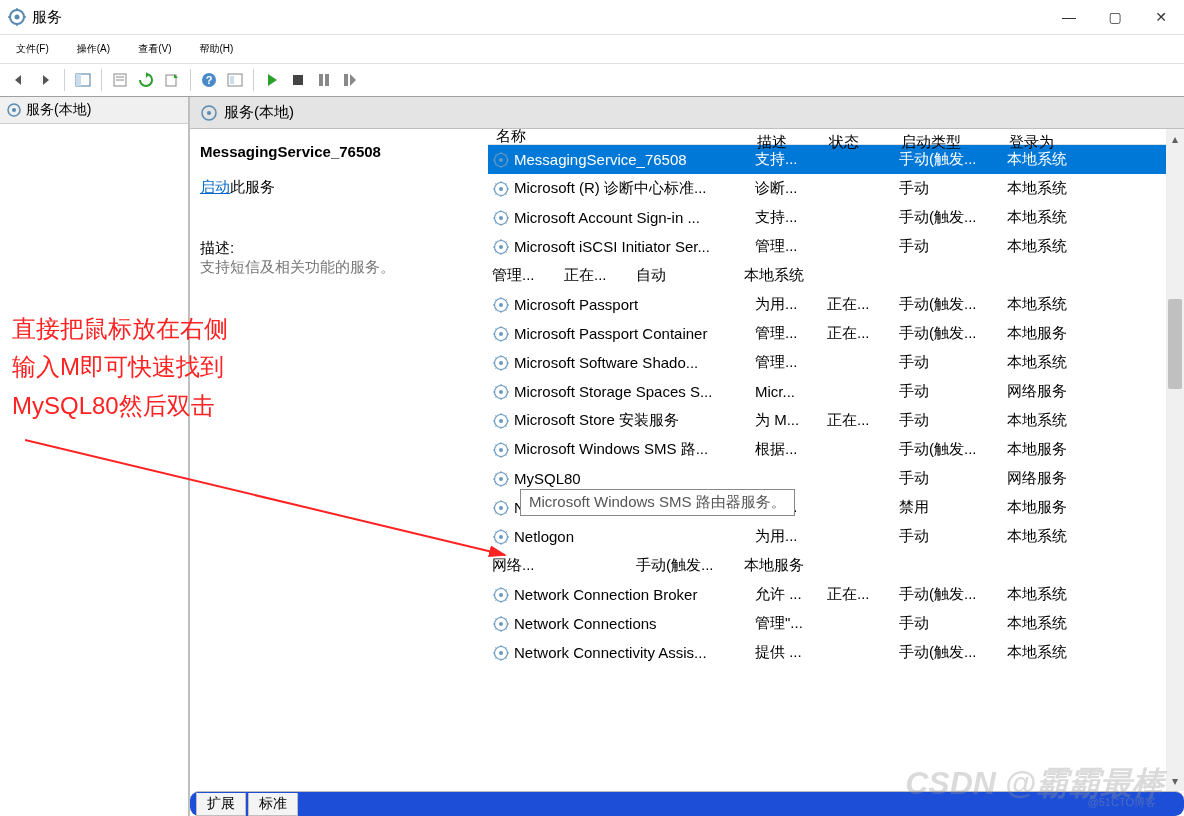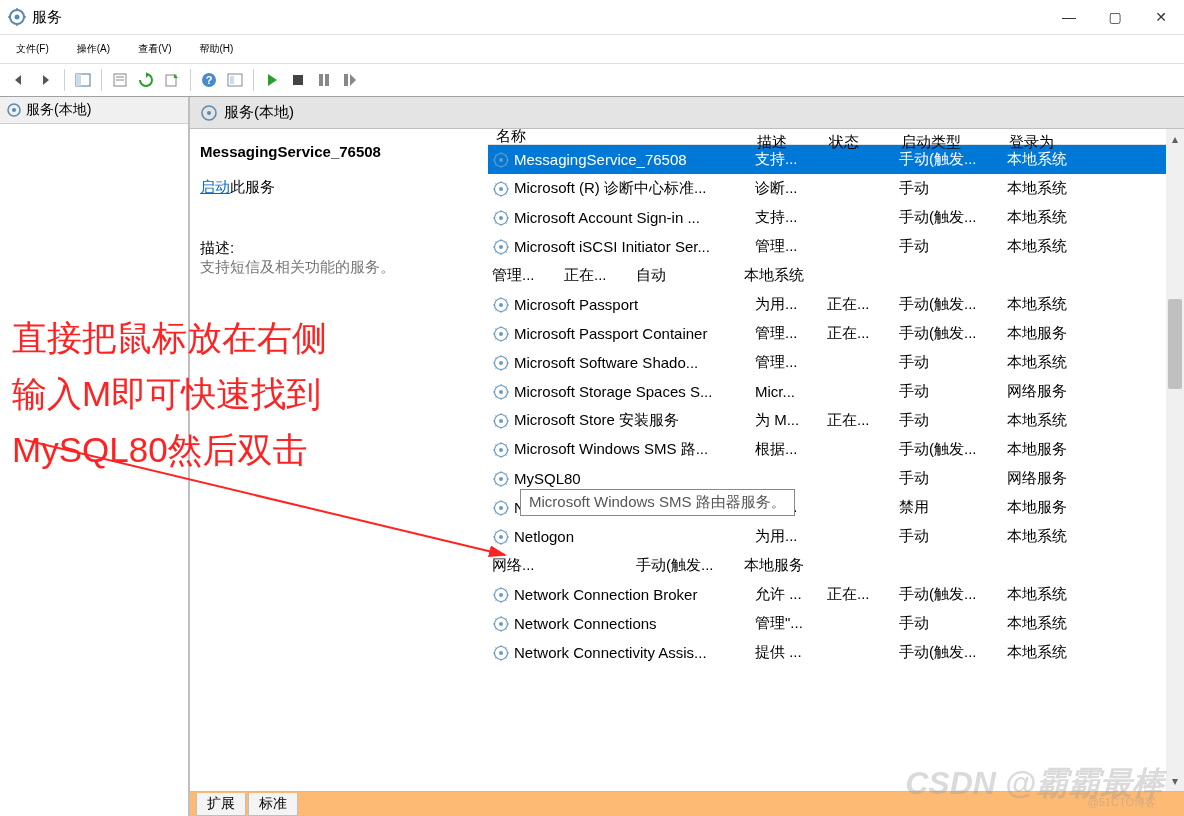--- a/index.html
+++ b/index.html
@@ -38,23 +38,23 @@
 .col-name { width: 263px; display: flex; align-items: center; }
 .col-desc { width: 72px; }
 .col-status { width: 72px; }
 .col-startup { width: 108px; }
 .col-logon { width: 90px; }
 .svc-icon { width: 18px; height: 18px; margin-right: 4px; flex-shrink: 0; }
 .scrollbar { position: absolute; right: 0; top: 0; bottom: 0; width: 18px; background: #f0f0f0; display: flex; flex-direction: column; align-items: center; }
 .scrollbar .arrow { width: 18px; height: 20px; display: flex; align-items: center; justify-content: center; cursor: pointer; color: #606060; font-size: 12px; }
 .scrollbar .track { flex: 1; width: 18px; position: relative; }
 .scrollbar .thumb { position: absolute; left: 2px; right: 2px; top: 150px; height: 90px; background: #c0c0c0; border-radius: 2px; cursor: pointer; }
-.bottom-tabs { height: 25px; display: flex; align-items: flex-end; padding-left: 6px; border-top: 1px solid #bfbfbf; background: #fdba74; font-size: 14px; }
+.bottom-tabs { height: 25px; display: flex; align-items: flex-end; padding-left: 6px; border-top: 1px solid #bfbfbf; background: #1d4ed8; font-size: 14px; border-radius: 9px; }
 .bottom-tabs .tab { padding: 2px 10px; border: 1px solid #bfbfbf; border-top: none; background: #f4f4f4; cursor: pointer; margin-right: 2px; }
-.annotation { position: absolute; left: 12px; top: 310px; color: #ff2222; font-size: 35px; line-height: 1.6; pointer-events: none; z-index: 50; font-family: "SimSun", serif; }
+.annotation { position: absolute; left: 12px; top: 310px; color: #ff2222; font-size: 24px; line-height: 1.6; pointer-events: none; z-index: 50; font-family: "SimSun", serif; }
 .arrow-svg { position: absolute; left: 25px; top: 430px; z-index: 49; pointer-events: none; }
 .tooltip { position: absolute; left: 520px; top: 489px; background: #fff; border: 1px solid #888; padding: 3px 8px; font-size: 15px; z-index: 40; color: #555; }
 .watermark { position: absolute; right: 20px; bottom: 10px; color: rgba(150,150,150,0.35); font-size: 32px; font-weight: bold; z-index: 60; font-style: italic; pointer-events: none; }
 .watermark2 { position: absolute; right: 28px; bottom: 6px; color: rgba(150,150,150,0.4); font-size: 11px; z-index: 61; pointer-events: none; }
 </style>
 </head>
 <body>
 
 <div class="titlebar">
   <span class="gear-icon">

